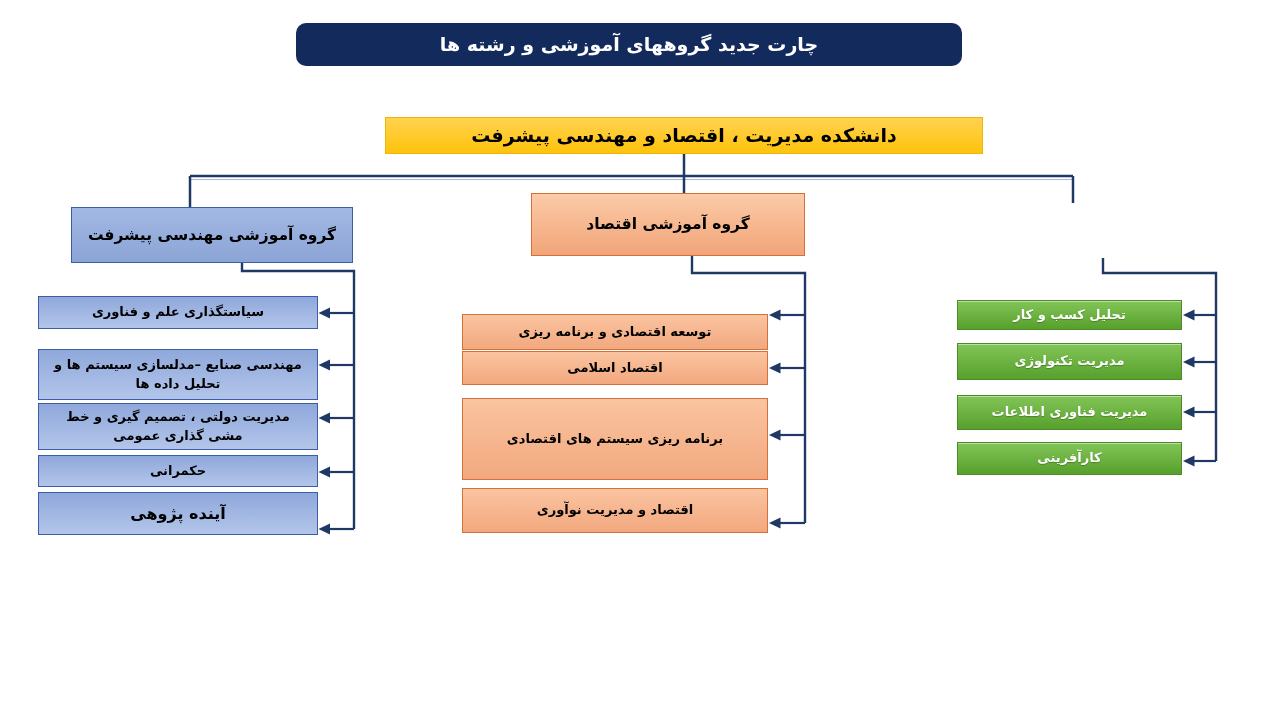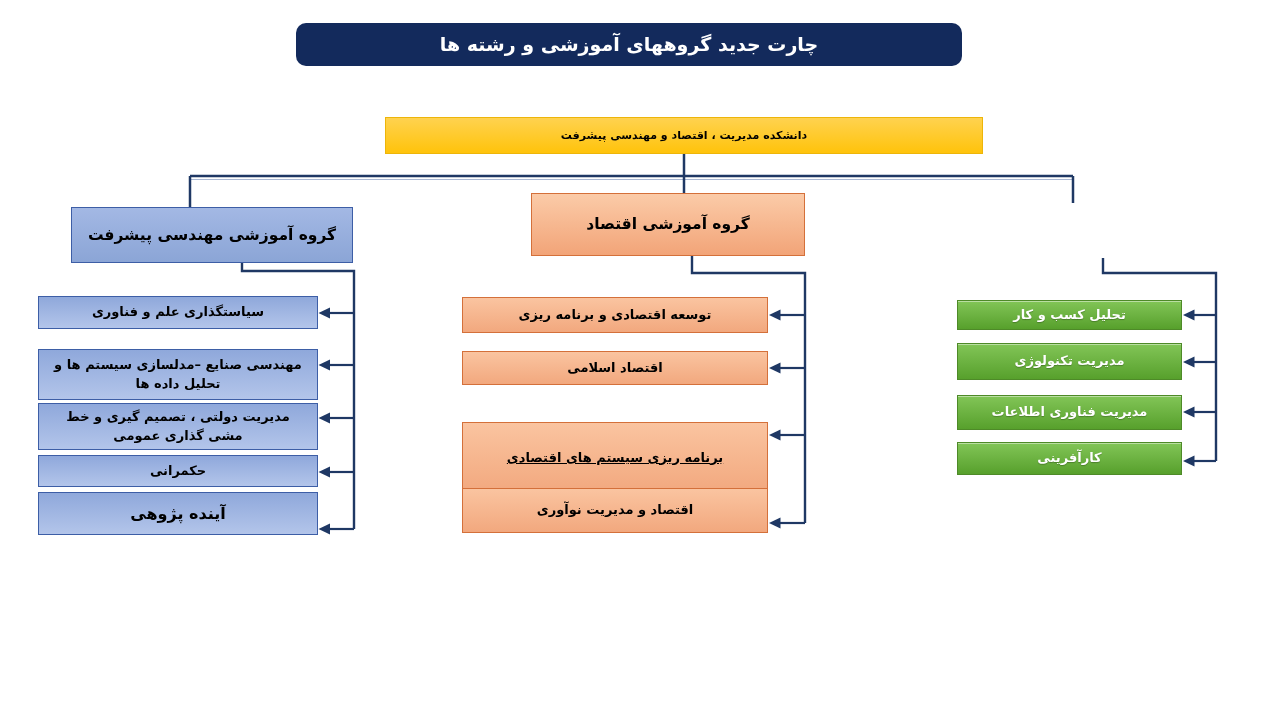--- a/index.html
+++ b/index.html
@@ -11,21 +11,21 @@
     position:absolute;display:flex;align-items:center;justify-content:center;
     text-align:center;box-sizing:border-box;font-weight:bold;color:#000;
     line-height:1.45;padding:2px 12px;
   }
   .title-bar{
     background:var(--navy);color:#fff;border-radius:10px;
     font-size:19px;letter-spacing:.2px;
   }
   .root-box{
     background:linear-gradient(var(--gold_top),var(--gold_bottom));
-    border:1px solid var(--gold_border);font-size:11px;
+    border:1px solid var(--gold_border);font-size:19px;
   }
   .head-blue{
     background:linear-gradient(var(--blue_head_top),var(--blue_head_bottom));
     border:1.5px solid var(--blue_border);font-size:15.5px;
   }
   .head-orange{
     background:linear-gradient(var(--orange_head_top),var(--orange_head_bottom));
     border:1.5px solid var(--orange_border);font-size:15.5px;
   }
   .head-green{
@@ -105,23 +105,23 @@
 
   <div class="box head-blue" style="left:71px;top:207px;width:282px;height:56px;">گروه آموزشی  مهندسی پیشرفت</div>
   <div class="box head-orange" style="left:531px;top:193px;width:274px;height:63px;">گروه آموزشی اقتصاد</div>
 
   <div class="box child-blue" style="left:38px;top:296px;width:280px;height:33px;">سیاستگذاری علم و فناوری</div>
   <div class="box child-blue" style="left:38px;top:349px;width:280px;height:51px;">مهندسی صنایع –مدلسازی سیستم ها و تحلیل داده ها</div>
   <div class="box child-blue" style="left:38px;top:403px;width:280px;height:47px;">مدیریت دولتی ، تصمیم گیری و خط مشی گذاری عمومی</div>
   <div class="box child-blue" style="left:38px;top:455px;width:280px;height:32px;">حکمرانی</div>
   <div class="box child-blue big" style="left:38px;top:492px;width:280px;height:43px;">آینده پژوهی</div>
 
-  <div class="box child-orange" style="left:462px;top:297px;width:306px;height:36px;">توسعه اقتصادی و برنامه ریزی</div>
+  <div class="box child-orange" style="left:462px;top:314px;width:306px;height:36px;">توسعه اقتصادی و برنامه ریزی</div>
   <div class="box child-orange" style="left:462px;top:351px;width:306px;height:34px;">اقتصاد اسلامی</div>
-  <div class="box child-orange" style="left:462px;top:422px;width:306px;height:72px;text-decoration:underline;">برنامه ریزی سیستم های اقتصادی</div>
+  <div class="box child-orange" style="left:462px;top:398px;width:306px;height:82px;">برنامه ریزی سیستم های اقتصادی</div>
   <div class="box child-orange" style="left:462px;top:488px;width:306px;height:45px;">اقتصاد و مدیریت نوآوری</div>
 
   <div class="box child-green" style="left:957px;top:300px;width:225px;height:30px;">تحلیل کسب و کار</div>
   <div class="box child-green" style="left:957px;top:343px;width:225px;height:37px;">مدیریت تکنولوژی</div>
   <div class="box child-green" style="left:957px;top:395px;width:225px;height:35px;">مدیریت فناوری اطلاعات</div>
   <div class="box child-green" style="left:957px;top:442px;width:225px;height:33px;">کارآفرینی</div>
 
 </div>
 
 </body></html>

